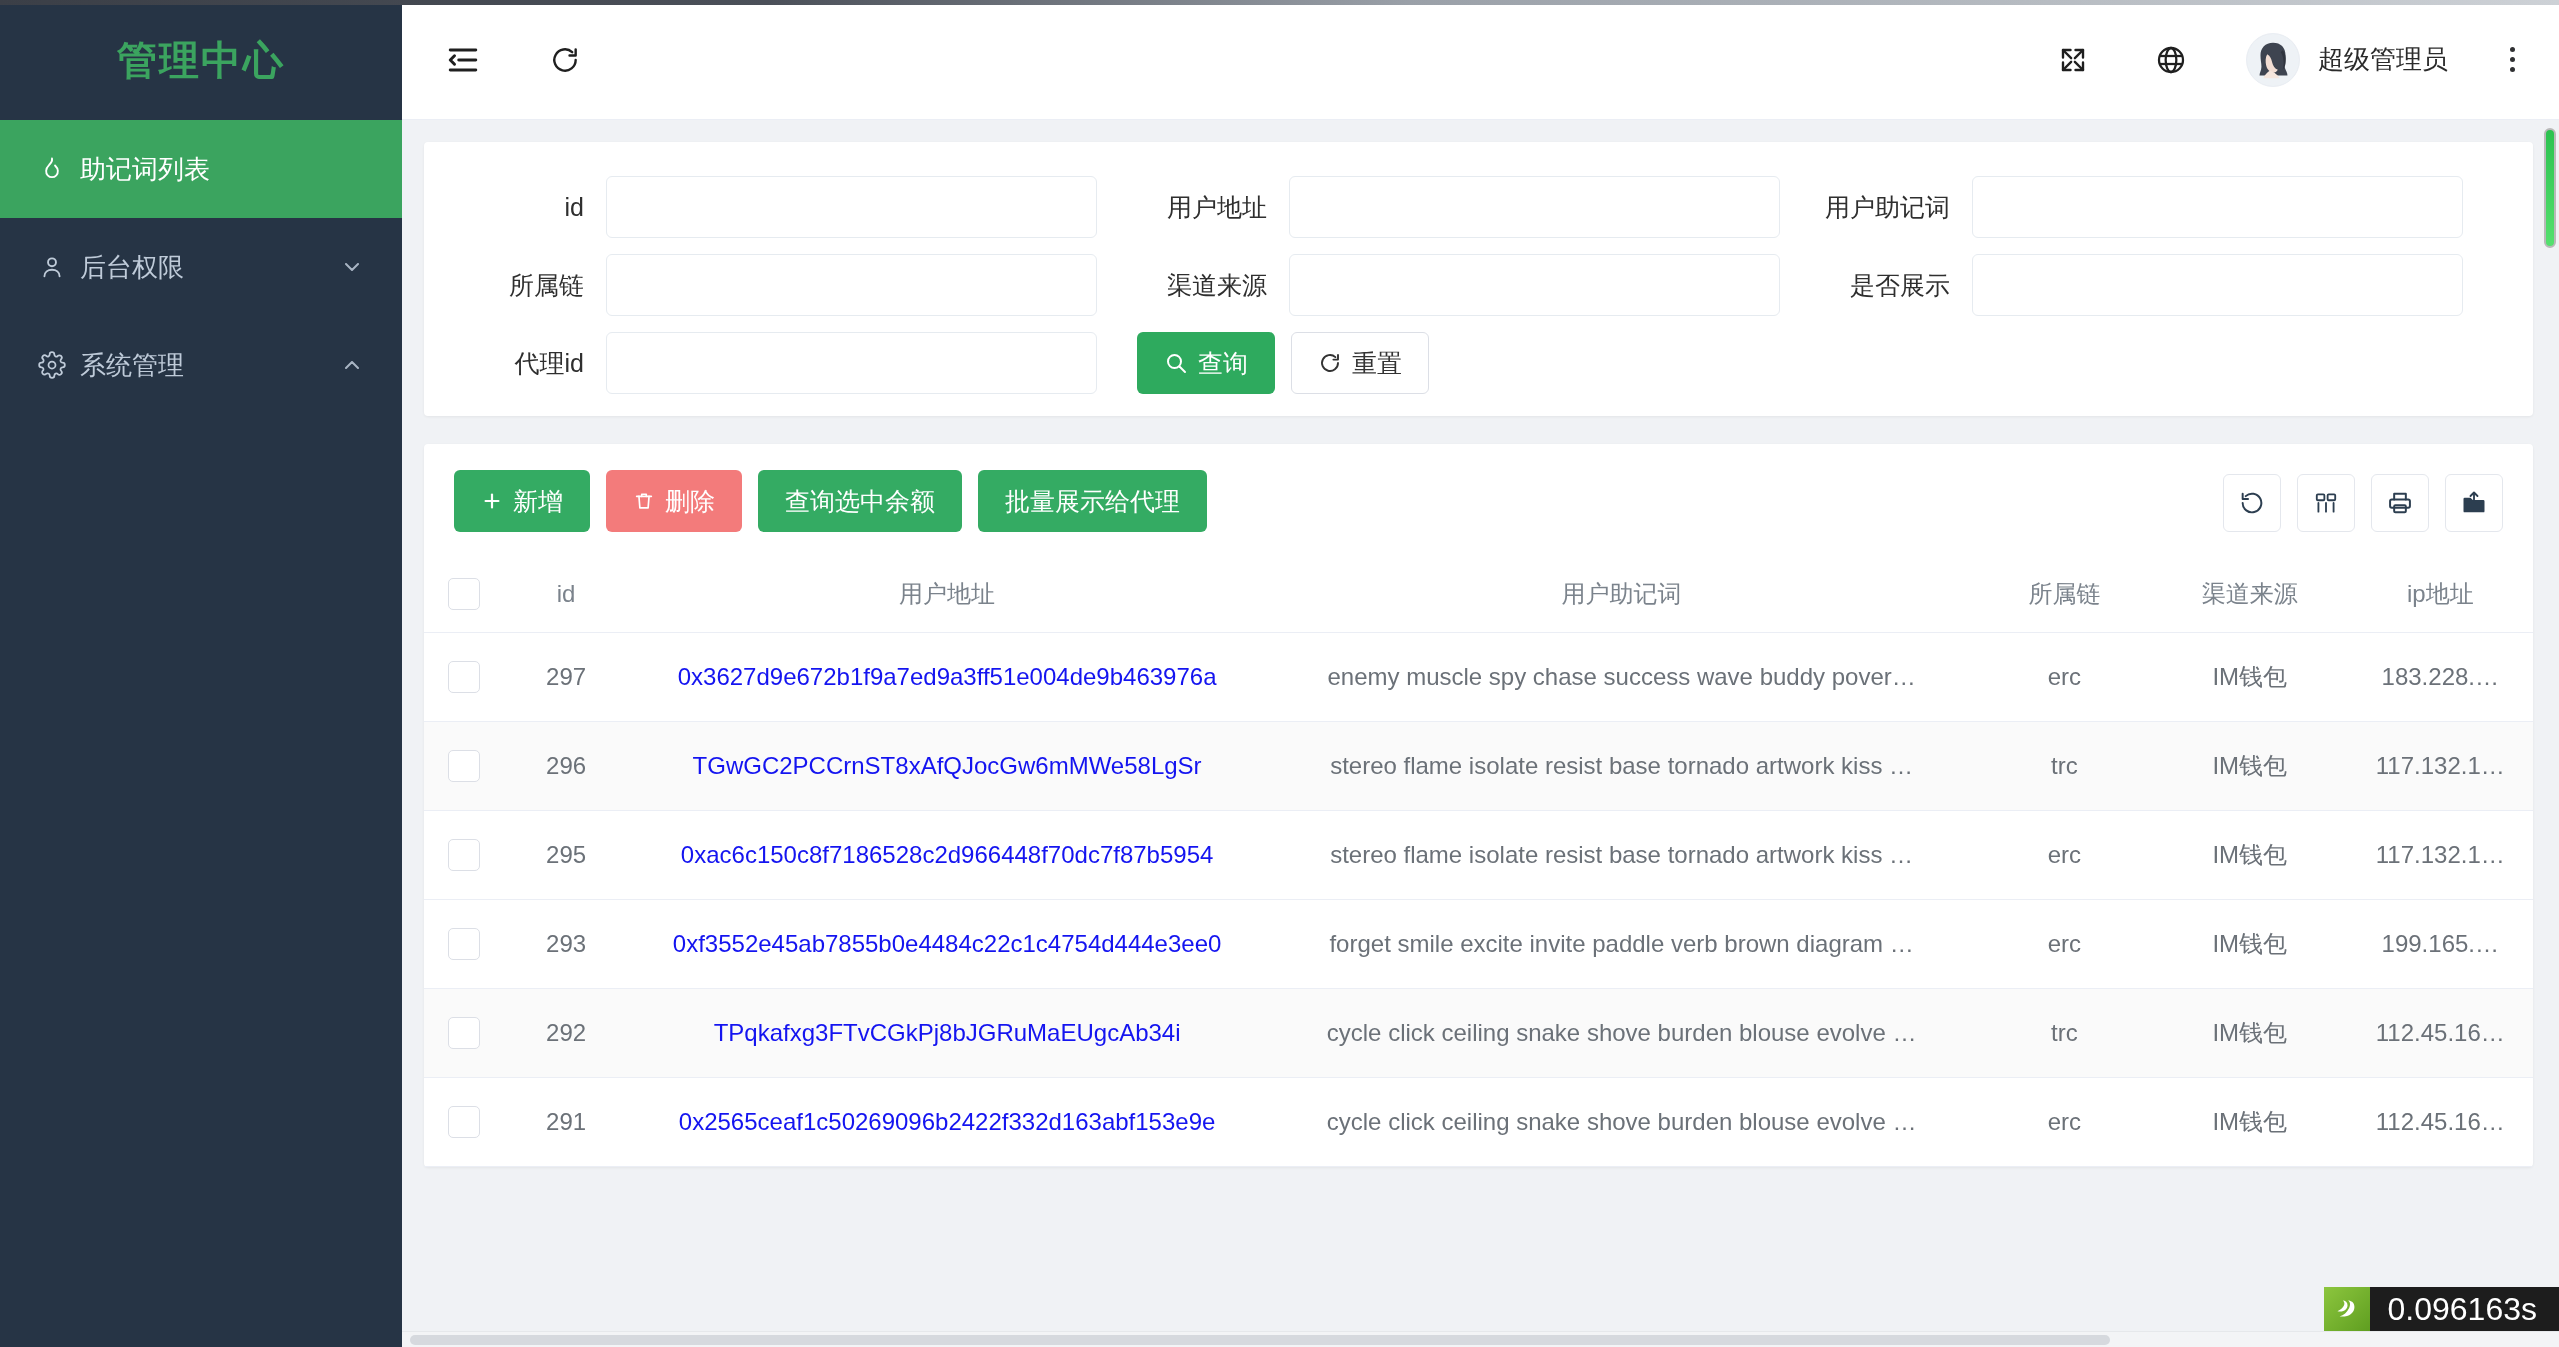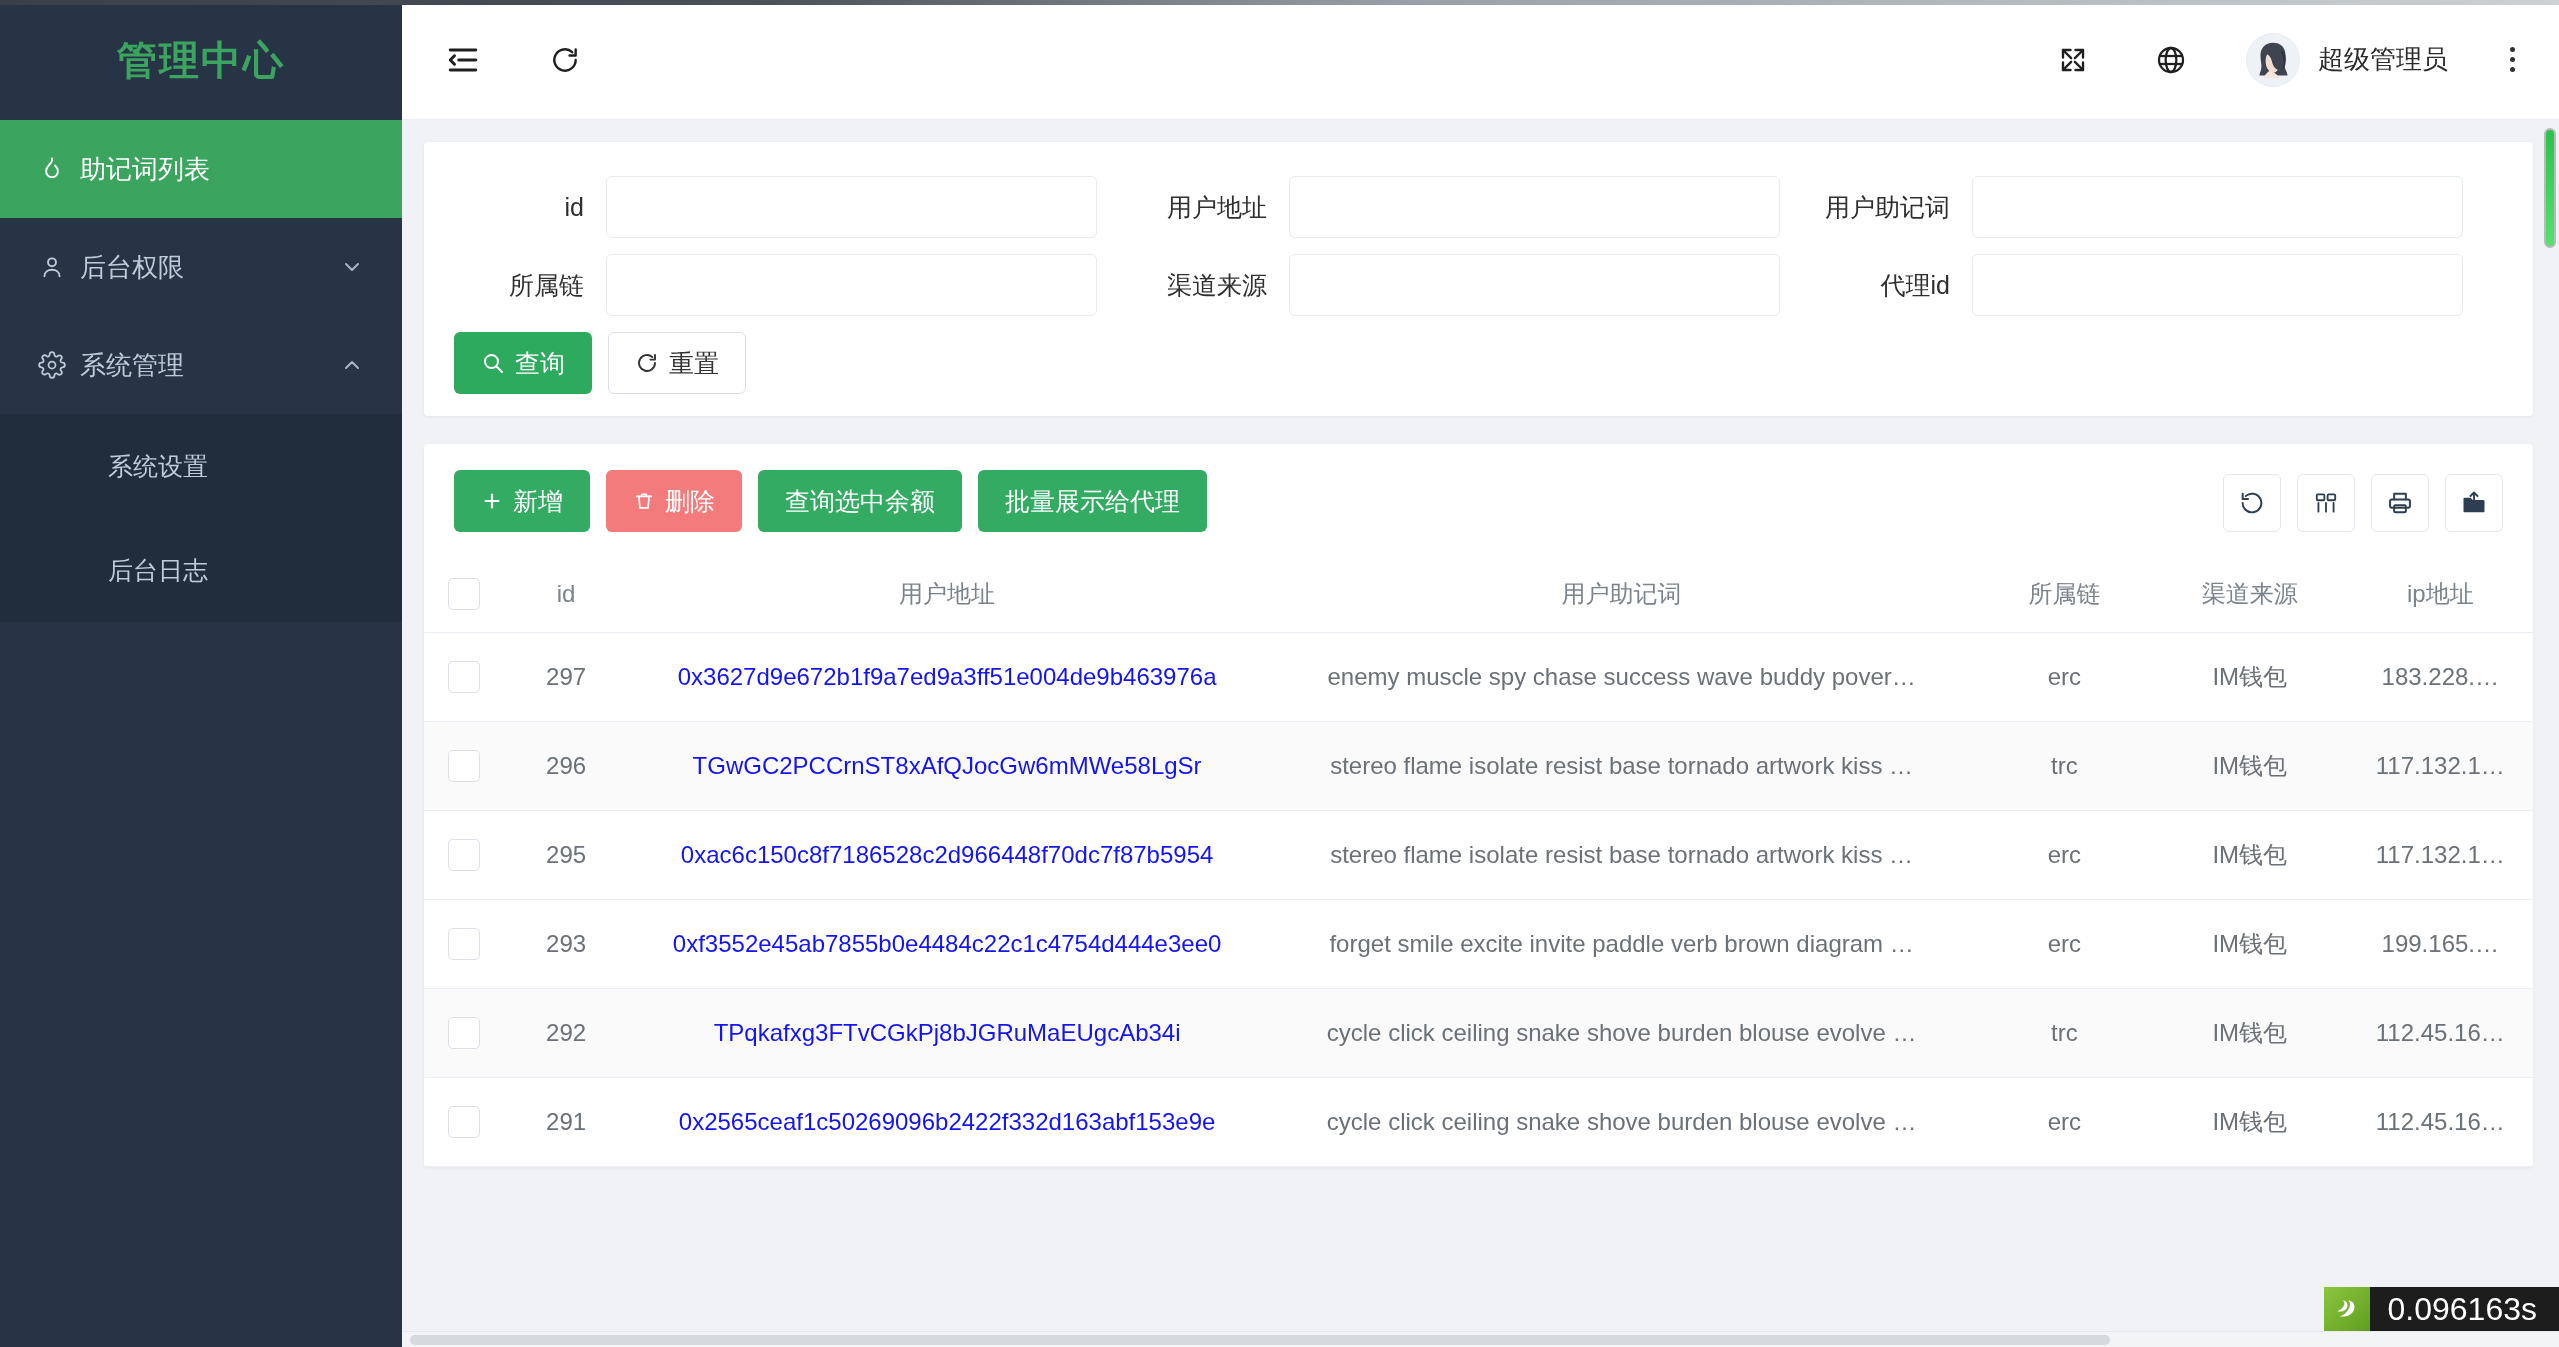--- a/index.html
+++ b/index.html
@@ -374,28 +374,20 @@
           </svg>
         </span>
         <span class="mi-label">系统管理</span>
         <span class="mi-arrow">
           <svg width="24" height="24" viewBox="0 0 24 24" fill="none" stroke="currentColor" stroke-width="2" stroke-linecap="round" stroke-linejoin="round">
               <polyline points="6 15 12 9 18 15"></polyline>
             </svg>
         </span>
       </div>
 
-      <div class="submenu">
-        <div class="submenu-item">
-          <span>系统设置</span>
-        </div>
-        <div class="submenu-item">
-          <span>后台日志</span>
-        </div>
-      </div>
     </nav>
   </aside>
 
   <section class="main">
 
     <header class="topbar">
       <div class="topbar-left">
         <span class="icon-btn">
           <svg width="34" height="34" viewBox="0 0 24 24" fill="none" stroke="currentColor" stroke-width="2.1" stroke-linecap="round">
             <line x1="3" y1="5" x2="21" y2="5"></line>
@@ -476,20 +468,24 @@
           <div class="form-item">
             <label class="form-label">所属链</label>
             <input class="form-input" type="text" placeholder="" style="">
           </div>
 
           <div class="form-item">
             <label class="form-label">渠道来源</label>
             <input class="form-input" type="text" placeholder="" style="">
           </div>
 
+          <div class="form-item">
+            <label class="form-label">是否展示</label>
+            <input class="form-input" type="text" placeholder="" style="">
+          </div>
 
           <div class="form-item">
             <label class="form-label">代理id</label>
             <input class="form-input" type="text" placeholder="" style="">
           </div>
 
           <div class="form-item form-actions">
             <button class="btn btn-primary">
               <span>
                 <svg width="24" height="24" viewBox="0 0 24 24" fill="none" stroke="currentColor" stroke-width="2" stroke-linecap="round">

